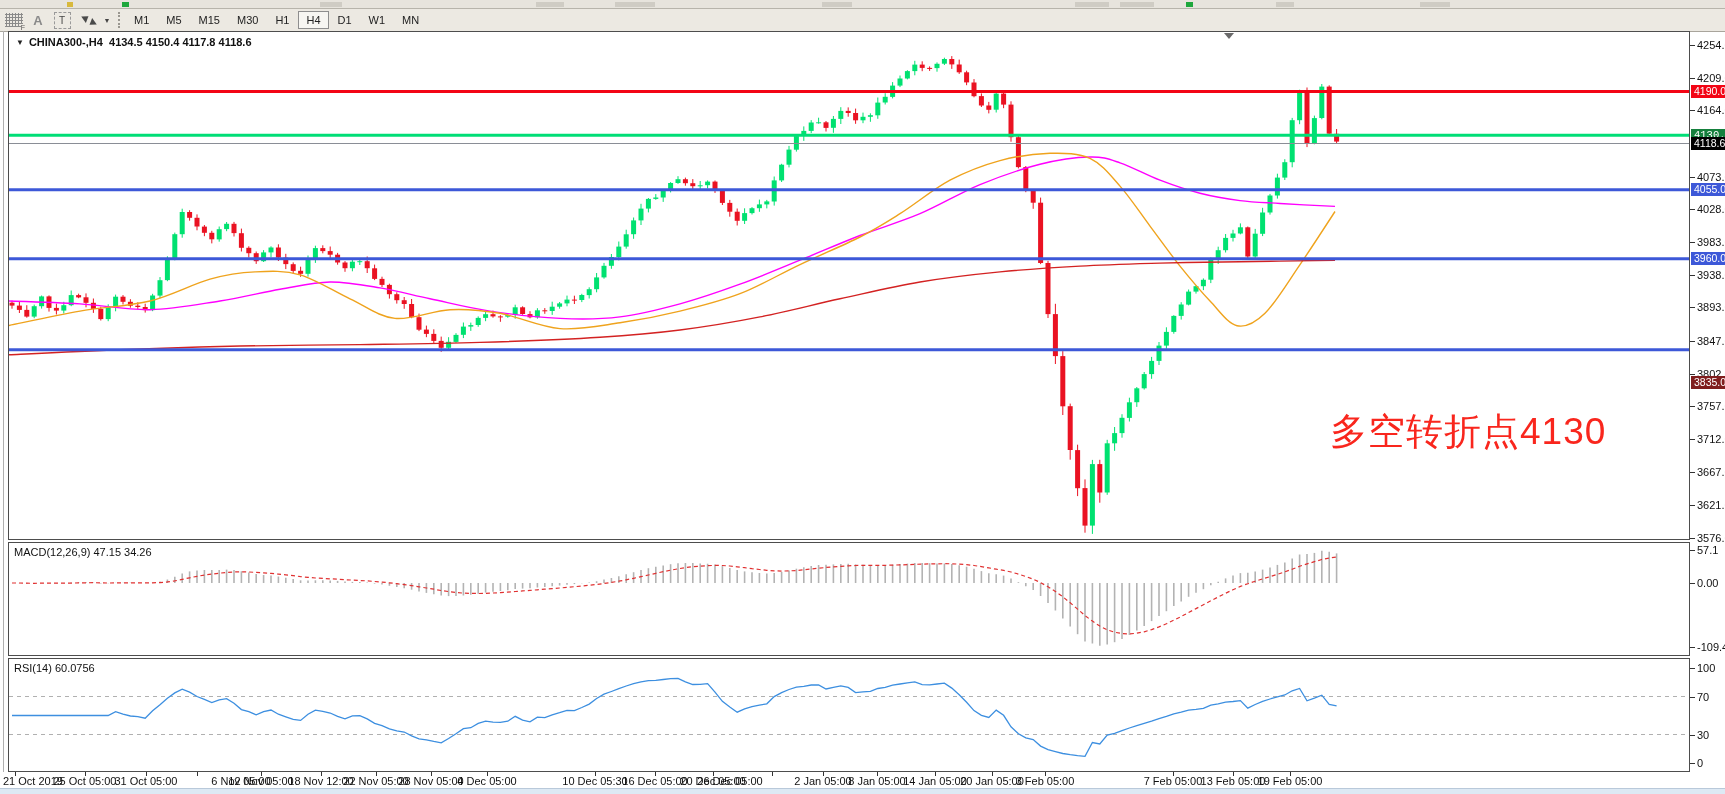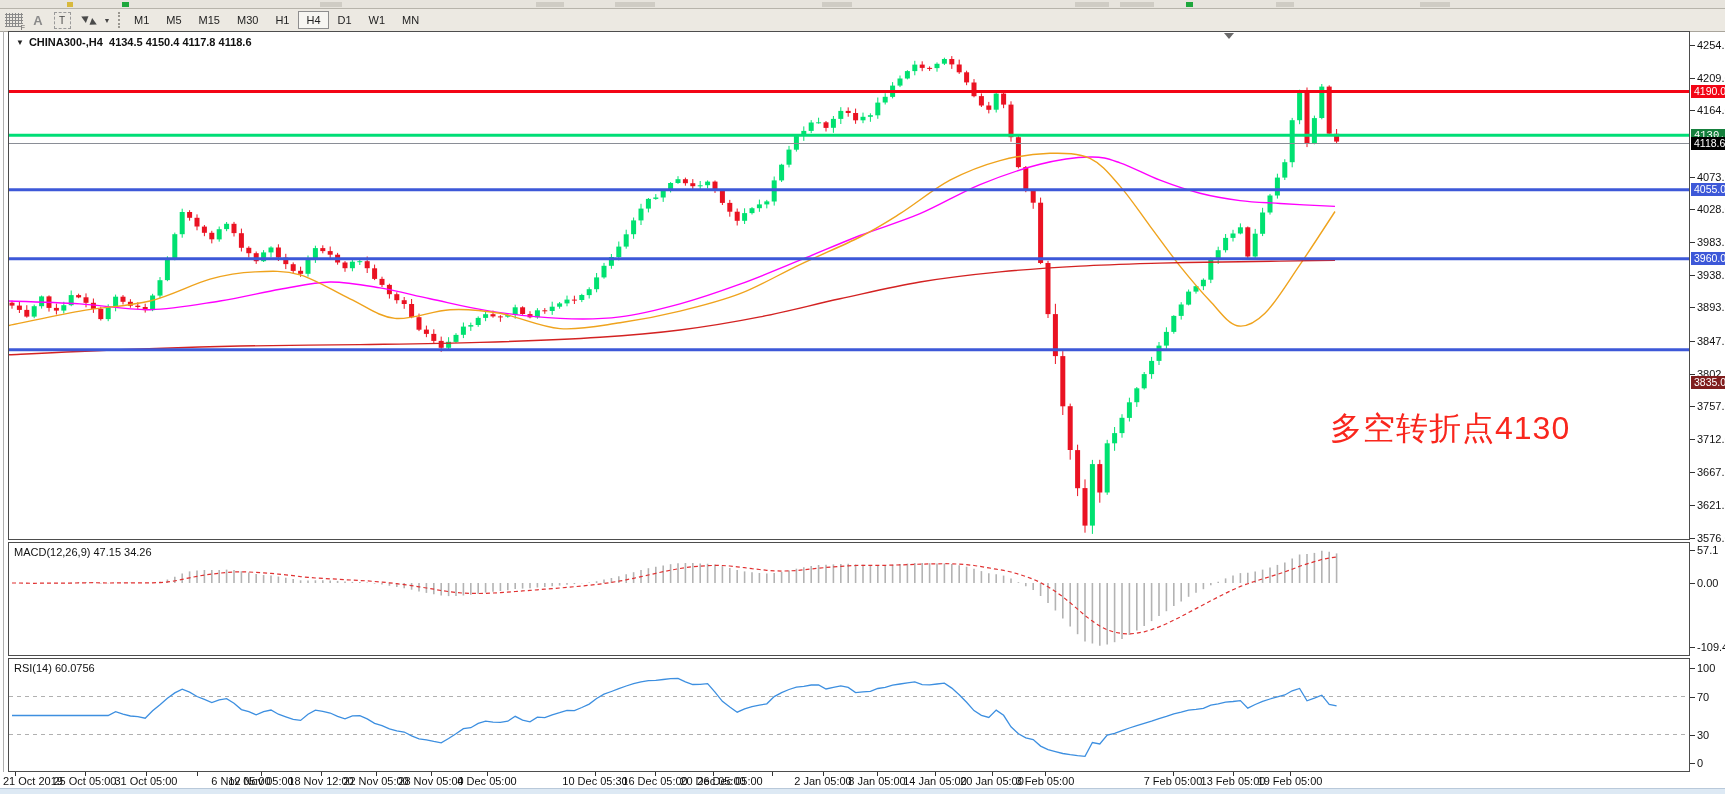--- a/index.html
+++ b/index.html
@@ -40,21 +40,21 @@
   
   .axlabel{position:absolute;left:1697px;font-size:11px;color:#111;z-index:6;white-space:nowrap;}
   .axtick{position:absolute;left:1690px;width:5px;height:1px;background:#333;z-index:6;}
   .badge{position:absolute;left:1691px;width:34px;height:13px;z-index:7;color:#fff;font-size:10.5px;line-height:13px;padding-left:3px;box-sizing:border-box;}
   
   .timelabel{position:absolute;top:775px;font-size:11px;color:#111;white-space:nowrap;transform:translateX(-50%);z-index:6;}
   .timelabel.left{transform:none;}
   .timetick{position:absolute;top:772px;width:1px;height:4px;background:#333;z-index:6;}
   .bottomstrip{position:absolute;left:0;top:788px;width:1725px;height:6px;background:#dde9f4;border-top:1px solid #b9c9da;}
   
-  #annotation{position:absolute;left:1330px;top:407px;font-size:32px;letter-spacing:1px;z-index:8;
+  #annotation{position:absolute;left:1330px;top:407px;font-size:37px;letter-spacing:1px;z-index:8;
               font-family:"Liberation Sans","DejaVu Sans",sans-serif;white-space:nowrap;}
   
   #shift-marker{position:absolute;left:1224px;top:33px;width:0;height:0;z-index:8;
                border-left:5px solid transparent;border-right:5px solid transparent;border-top:6px solid #6a6a6a;}
 </style>
 </head>
 <body>
 
 <div id="app">
 

